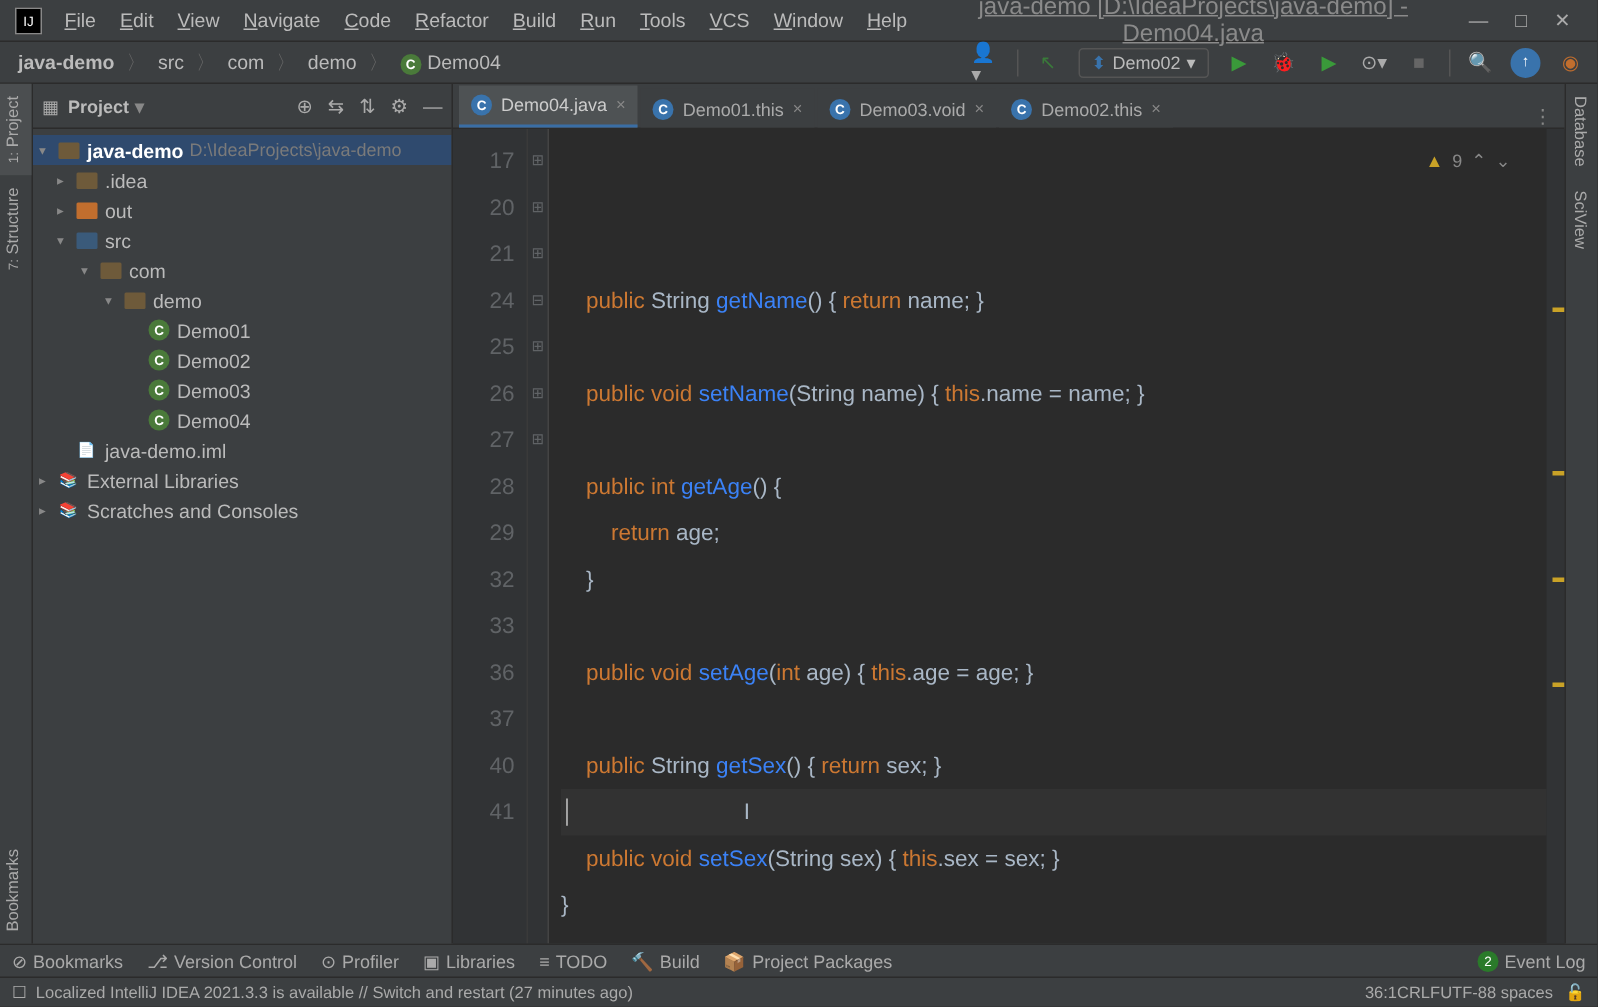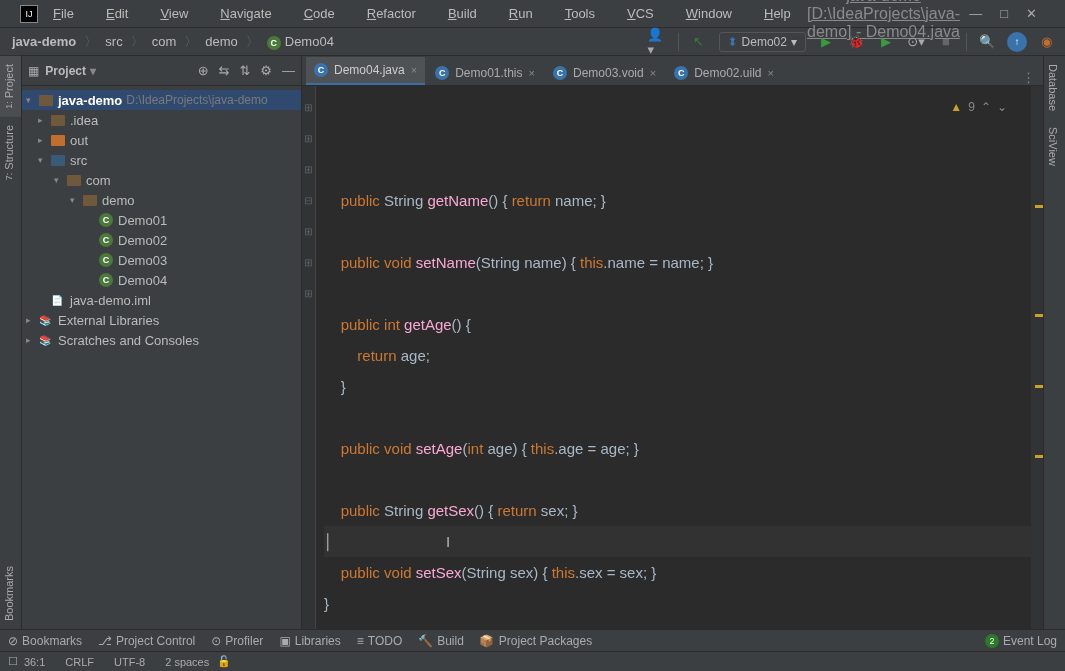--- a/index.html
+++ b/index.html
@@ -1,19 +1,19 @@
 <!DOCTYPE html>
 <html><head>
 <meta charset="utf-8">
 <style>
 * { margin:0; padding:0; box-sizing:border-box; font-family:'Segoe UI',Arial,sans-serif; }
 body { background:#3c3f41; color:#bbb; font-size:13px; overflow:hidden; width:1065px; height:671px; position:relative; }
-.titlebar { height:28px; background:#3c3f41; display:flex; align-items:center; padding:0 20px; border-bottom:1px solid #2b2b2b; }
+.titlebar { height:28px; background:#3c3f41; display:flex; align-items:center; padding:0 10px; border-bottom:1px solid #2b2b2b; }
 .app-icon { width:18px; height:18px; background:#000; border:1px solid #888; display:flex; align-items:center; justify-content:center; font-size:9px; color:#fff; margin-right:8px; }
-.menu { display:flex; gap:18px;text-align:center; }
+.menu { display:flex; gap:2px;text-align:center; }
 .menu-item { padding:3px 7px; cursor:default; }
 .menu-item u { text-decoration:underline; }
 .title-text { flex:1; text-align:center; color:#8a8a8a; font-size:16px;text-decoration:underline; }
 .win-ctrl { display:flex; gap:18px; padding-right:8px; color:#aaa; font-size:13px; }
 .nav-bar { height:28px; background:#3c3f41; display:flex; align-items:center; padding:0 8px; border-bottom:1px solid #2b2b2b; }
 .breadcrumb { display:flex; align-items:center; gap:4px; flex:1; }
 .bc-item { color:#bbb; padding:2px 4px; }
 .bc-sep { color:#666; }
 .bc-item.class::before { content:'C'; background:#4a7a3a; color:#fff; border-radius:50%; width:14px; height:14px; display:inline-flex; align-items:center; justify-content:center; font-size:9px; margin-right:4px; font-weight:bold; }
 .toolbar-right { display:flex; align-items:center; gap:10px; }
@@ -48,34 +48,34 @@
 .tab-close { color:#888; font-size:11px; }
 .tab .class-icon { width:14px; height:14px; background:#3973ac; }
 .editor { flex:1; display:flex; font-family:'Consolas',monospace; font-size:15px; overflow:hidden; position:relative; }
 .gutter { width:50px; background:#313335; color:#606366; text-align:right; padding:6px 8px 0 0; line-height:31px; border-right:1px solid #3a3a3a; }
 .fold-col { width:14px; background:#313335; padding-top:6px; line-height:31px; color:#606366; font-size:10px; border-right:1px solid #444; }
 .fold-col div { text-align:center; }
 .code { flex:1; padding:6px 0 0 8px; line-height:31px; white-space:pre; color:#a9b7c6; position:relative; }
 .code-line { height:31px; }
 .code-line.current { background:#323232; }
 .kw { color:#cc7832; }
-.func { color:#f9a8d4; }
+.func { color:#3b82f6; }
 .overlay { position:absolute; top:6px; right:24px; display:flex; align-items:center; gap:6px; color:#888; font-size:12px; }
 .warn-icon { color:#c9a227; }
 .right-stripe { width:12px; background:#313335; position:relative; }
 .stripe-mark { position:absolute; right:0; width:8px; height:3px; background:#c9a227; }
 .right-rail { width:22px; background:#3c3f41; border-left:1px solid #2b2b2b; }
 .right-rail .rail-tab { writing-mode:vertical-rl; transform:none; padding:8px 3px; }
 .btm { height:22px; background:#3c3f41; border-top:1px solid #2b2b2b; display:flex; align-items:center; padding:0 8px; font-size:12px; color:#aaa; gap:16px; }
 .btm-item { display:flex; align-items:center; gap:4px; cursor:default; }
 .btm-spacer { flex:1; }
 .badge { background:#2a7a2a; color:#fff; border-radius:50%; width:14px; height:14px; font-size:9px; display:flex; align-items:center; justify-content:center; }
 .status { height:20px; background:#3c3f41; border-top:1px solid #2b2b2b; display:flex; align-items:center; padding:0 8px; font-size:11px; color:#aaa; }
 .status-text { flex:1; }
-.status-right { display:flex; gap:20px;align-items:center; }
+.status-right { display:flex; gap:0;align-items:center; }
 .cursor-caret { display:inline-block; color:#bbb; }
 </style>
 </head>
 <body>
 
 <div class="titlebar">
   <div class="app-icon">IJ</div>
   <div class="menu" id="main-menu">
       <span class="menu-item"><u>F</u>ile</span>
       <span class="menu-item"><u>E</u>dit</span>
@@ -208,27 +208,44 @@
           <span>Demo01.this</span>
           <span class="tab-close">×</span>
         </div>
         <div class="tab">
           <span class="class-icon">C</span>
           <span>Demo03.void</span>
           <span class="tab-close">×</span>
         </div>
         <div class="tab">
           <span class="class-icon">C</span>
-          <span>Demo02.uild</span>
+          <span>Demo02.this</span>
           <span class="tab-close">×</span>
         </div>
         <div style="flex: 1 1 0%;"></div>
         <span style="padding: 0px 8px; color: rgb(136, 136, 136);">⋮</span>
       </div>
     <div class="editor">
+      <div class="gutter" id="gutter">
+          <div>17</div>
+          <div>20</div>
+          <div>21</div>
+          <div>24</div>
+          <div>25</div>
+          <div>26</div>
+          <div>27</div>
+          <div>28</div>
+          <div>29</div>
+          <div>32</div>
+          <div>33</div>
+          <div>36</div>
+          <div>37</div>
+          <div>40</div>
+          <div>41</div>
+        </div>
       <div class="fold-col" id="fold">
           <div>⊞</div>
           <div></div>
           <div>⊞</div>
           <div></div>
           <div>⊞</div>
           <div></div>
           <div>⊟</div>
           <div></div>
           <div>⊞</div>
@@ -261,21 +278,21 @@
     </div>
 </div>
 
 <div class="btm" id="btm-tools">
 <div class="btm-item">
       <span>⊘</span>
       <span>Bookmarks</span>
     </div>
     <div class="btm-item">
       <span>⎇</span>
-      <span>Project Control</span>
+      <span>Version Control</span>
     </div>
     <div class="btm-item">
       <span>⊙</span>
       <span>Profiler</span>
     </div>
     <div class="btm-item">
       <span>▣</span>
       <span>Libraries</span>
     </div>
     <div class="btm-item">
@@ -292,20 +309,21 @@
     </div>
     <div class="btm-spacer"></div>
     <div class="btm-item">
       <span class="badge">2</span>
       <span>Event Log</span>
     </div>
   </div>
 
 <div class="status">
   <span style="margin-right:6px">☐</span>
+  <span class="status-text">Localized IntelliJ IDEA 2021.3.3 is available // Switch and restart (27 minutes ago)</span>
   <div class="status-right" id="status-right">
       <span>36:1</span>
       <span>CRLF</span>
       <span>UTF-8</span>
-      <span>2 spaces</span>
+      <span>8 spaces</span>
     </div>
   <span style="margin-left:8px">🔓</span>
 </div>
 
 </body></html>

